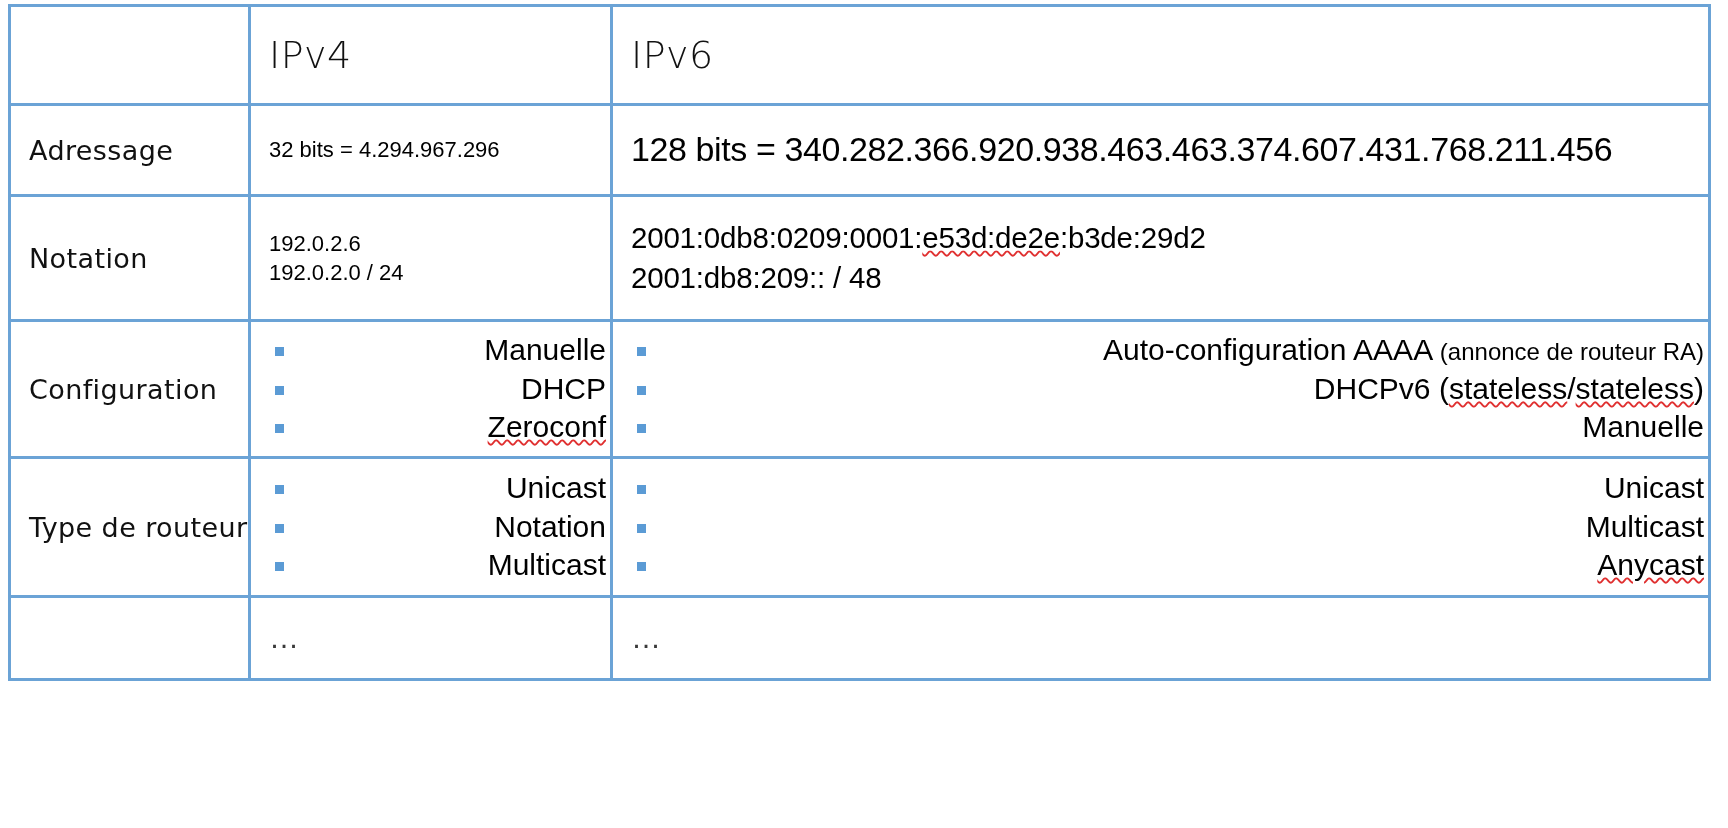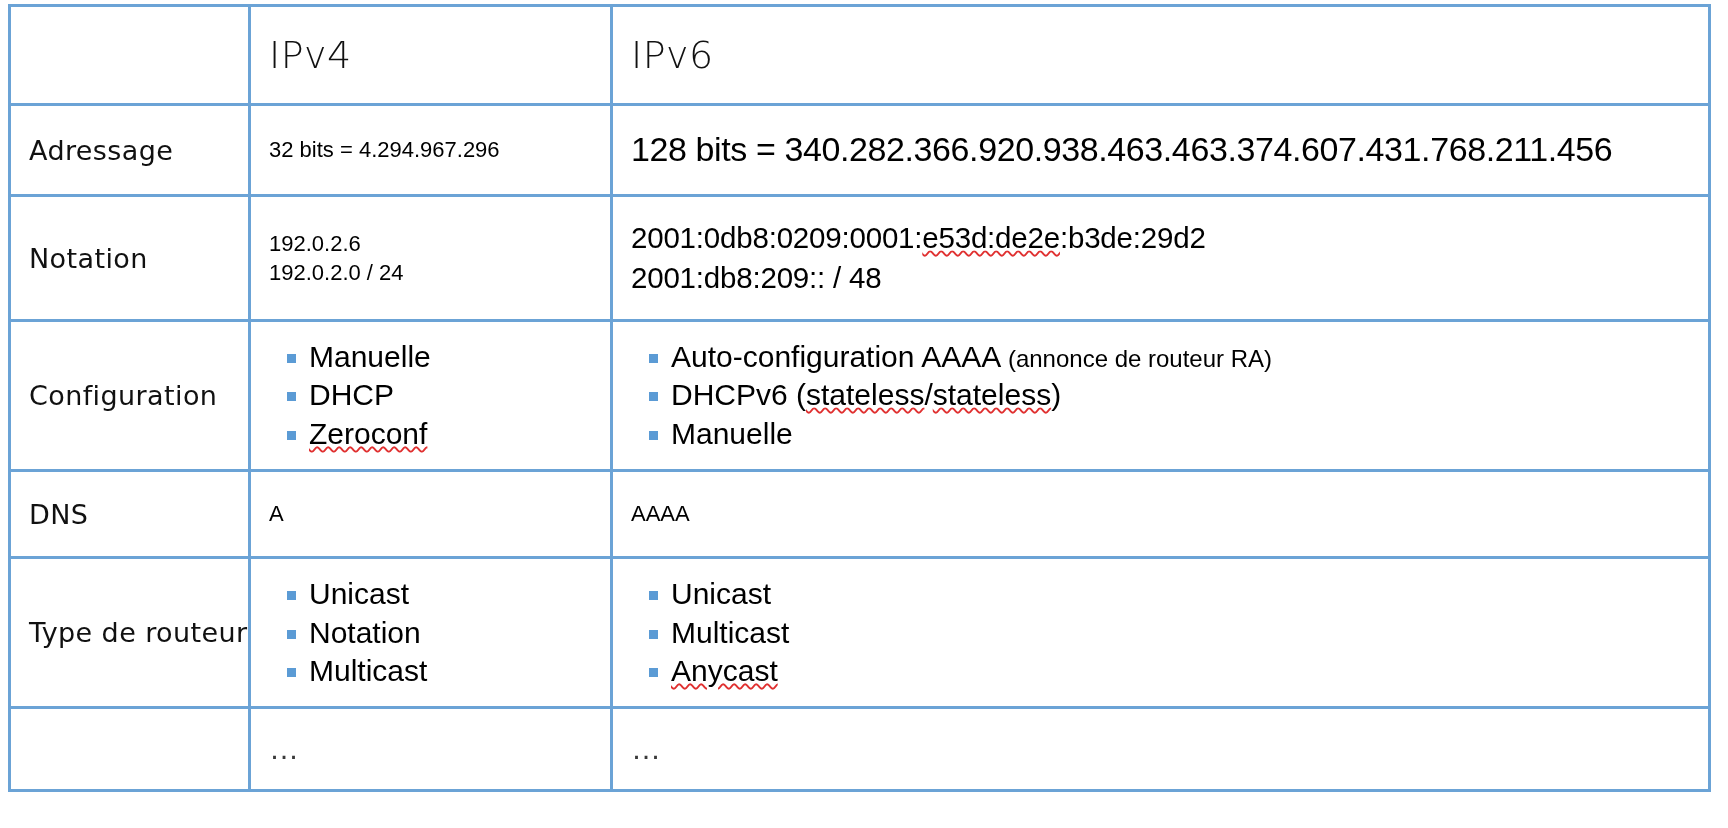--- a/index.html
+++ b/index.html
@@ -74,22 +74,23 @@
     color: #000000;
     white-space: nowrap;
   }
   .val.shrink { font-size: 34px; letter-spacing: -0.4px; }
   .val.tight  { font-size: 29.5px; letter-spacing: -0.2px; }
 
   .lines > div { white-space: nowrap; }
 
   ul.bullets {
     list-style: none;
-    margin: 16px;
+    margin: 4px;
     padding: 0;
+    text-align: right;
   }
   ul.bullets li {
     position: relative;
     padding-left: 24px;
     font-size: 30px;
     line-height: 1.28;
     white-space: nowrap;
   }
   ul.bullets li::before {
     content: "";
@@ -194,31 +195,20 @@
         </td>
         <td>
           <ul class="bullets">
             <li><span>Auto-configuration AAAA</span> <span class="note">(annonce de routeur RA)</span></li>
             <li><span>DHCPv6 (</span><span class="sp">stateless</span><span>/</span><span class="sp">stateless</span><span>)</span></li>
             <li><span>Manuelle</span></li>
           </ul>
         </td>
       </tr>
 
-      <tr class="r-dns">
-        <td>
-          <span class="label">DNS</span>
-        </td>
-        <td>
-          <div class="val">A</div>
-        </td>
-        <td>
-          <div class="val">AAAA</div>
-        </td>
-      </tr>
 
       <tr class="r-trafic">
         <td>
           <span class="label">Type de routeur</span>
         </td>
         <td>
           <ul class="bullets">
             <li><span>Unicast</span></li>
             <li><span>Notation</span></li>
             <li><span>Multicast</span></li>

